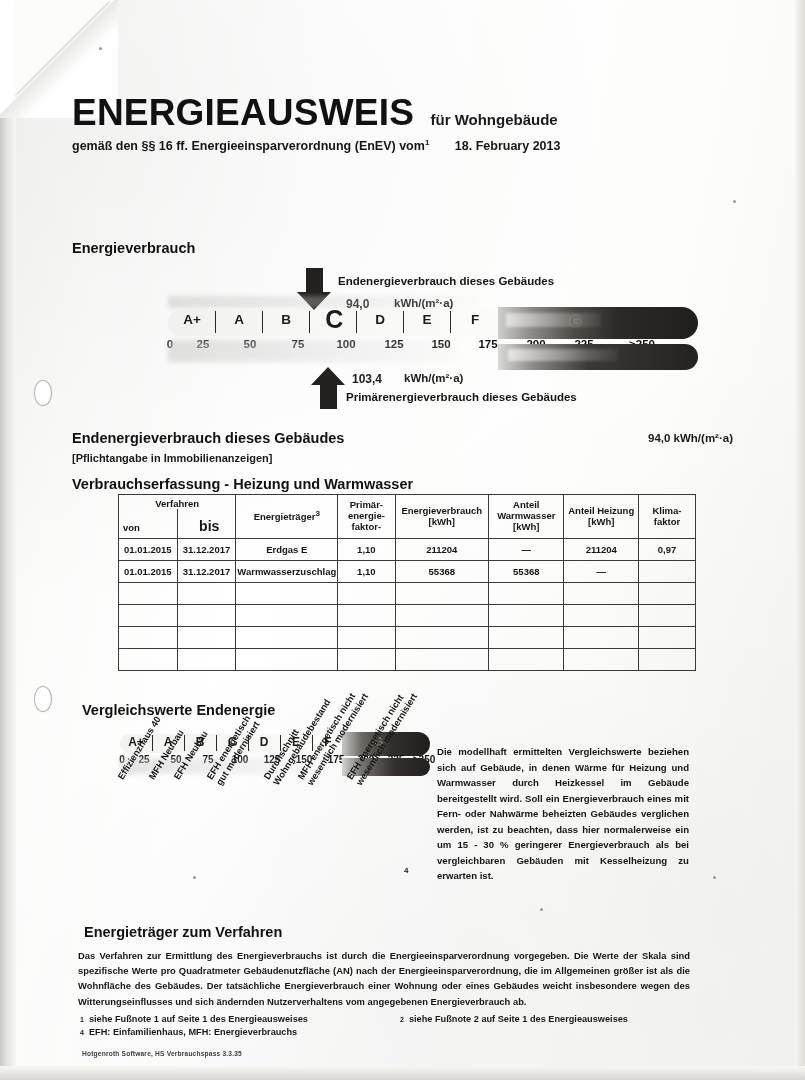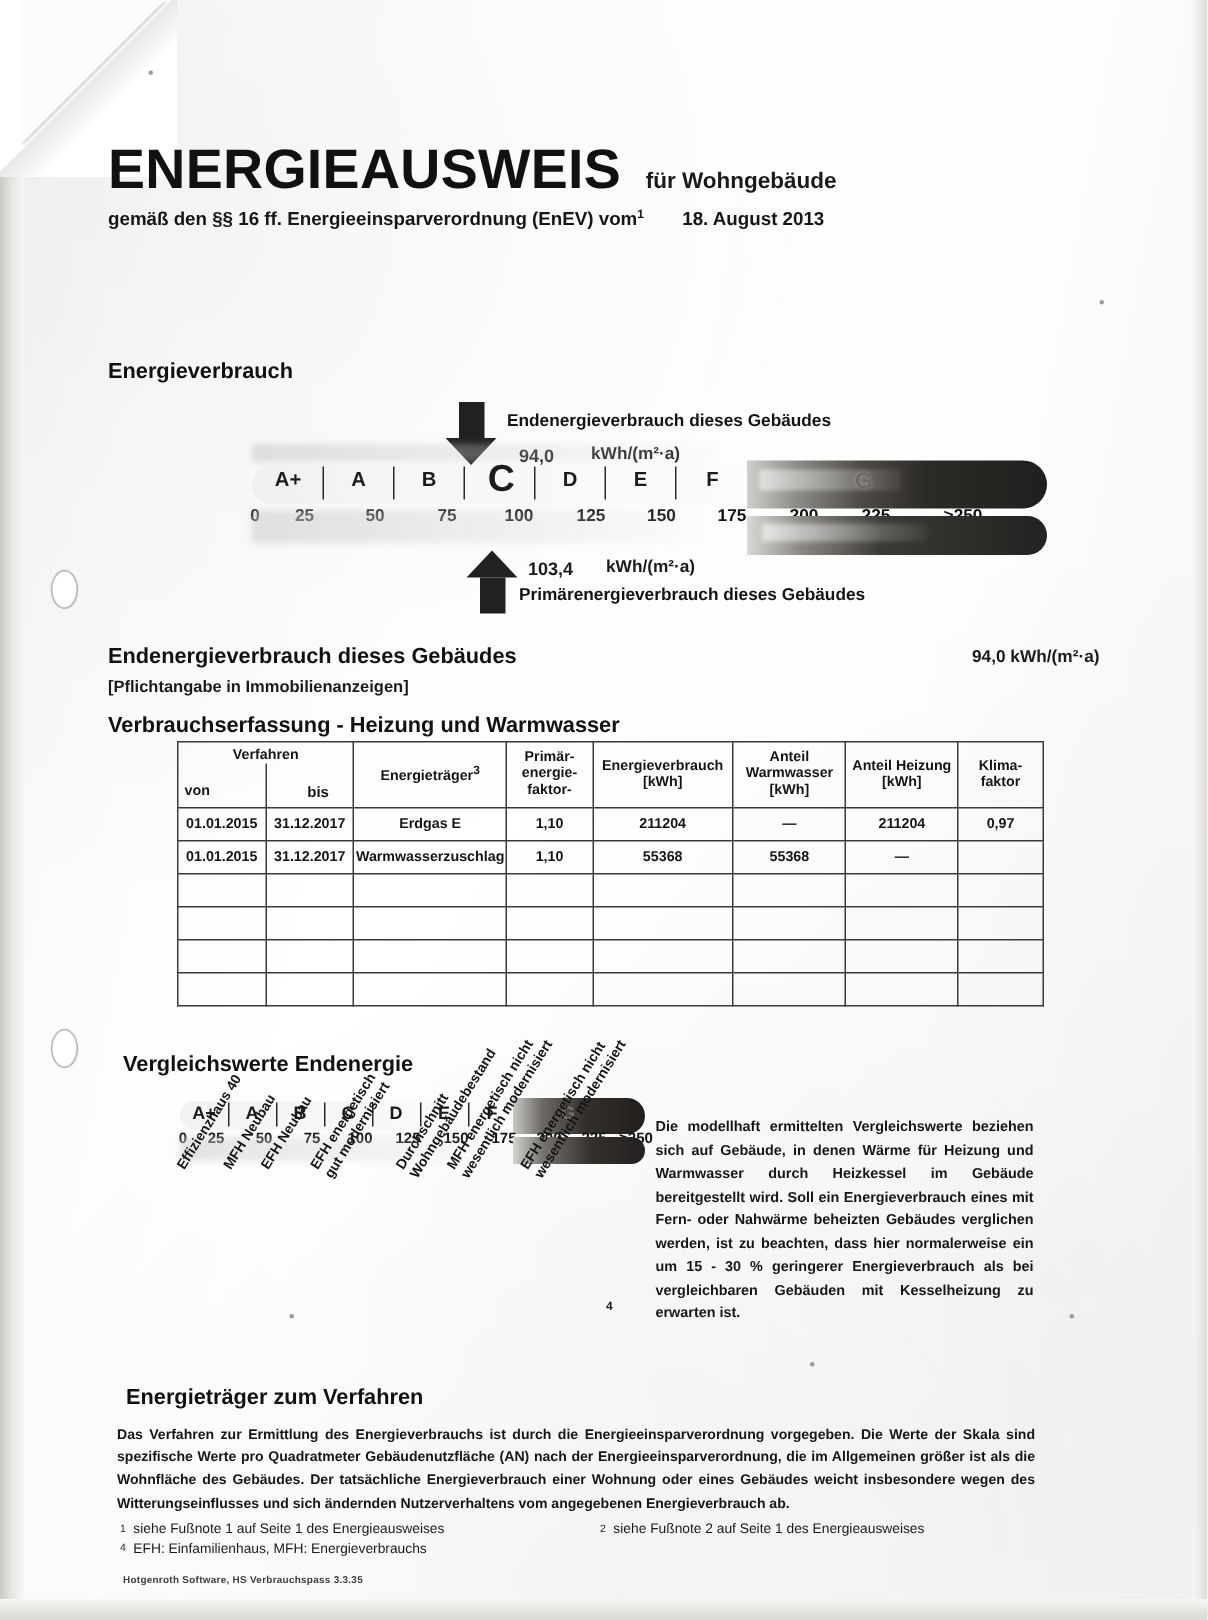--- a/index.html
+++ b/index.html
@@ -190,21 +190,21 @@
   .th-zeitraum {
     position:relative;
   }
   .th-zeitraum .zr-top {
     position:absolute; left:0; right:0; top:4px; text-align:center; font-size:9.5px;
   }
   .th-zeitraum .zr-von {
     position:absolute; left:4px; bottom:4px; font-size:9.5px;
   }
   .th-zeitraum .zr-bis {
-    position:absolute; right:16px; bottom:4px; font-size:10px;
+    position:absolute; right:16px; bottom:4px; font-size:14px;
   }
   .th-split-line {
     position:absolute; left:50%; top:14px; bottom:0; width:1px; background:#3a3a38;
   }
 
   
   #cmp-wrap { position:absolute; left:120px; top:718px; width:310px; }
   .cmp-bar { position:relative; height:19px; width:310px; }
   .cmp-left {
     position:absolute; left:0; top:0; height:19px; width:222px;
@@ -261,21 +261,21 @@
 
   
   #erl-title { position:absolute; left:84px; top:908px; }
   #erl-body {
     position:absolute; left:78px; top:932px; width:612px;
     font-size: 9.4px; font-weight:600; line-height:1.62;
     text-align: justify; color:#161616;
   }
 
   
-  #fn { position:absolute; left:80px; top:998px; width:620px; font-size:9.2px; font-weight:400; }
+  #fn { position:absolute; left:80px; top:998px; width:620px; font-size:9.2px; font-weight:700; }
   .fn-row { display:flex; margin-bottom:2px; }
   .fn-col { display:flex; }
   .fn-mark { font-size:7px; vertical-align:super; margin-right:5px; line-height:1.6; }
   #sw-footer {
     position:absolute; left:82px; top:1034px;
     font-size:6.6px; font-weight:600; color:#3d3d3b; letter-spacing:.2px;
   }
 
   
   .speck { position:absolute; background:#9a9a97; border-radius:50%; }
@@ -303,21 +303,21 @@
 <div class="speck" style="left:193px;top:876px;width:3px;height:3px;"></div>
 <div class="speck" style="left:713px;top:876px;width:3px;height:3px;"></div>
 
 <div id="sheet">
 
   <div id="title-block">
     <span id="doc-title">ENERGIEAUSWEIS</span>
     <span id="doc-subtitle">für Wohngebäude</span>
     <div id="doc-legalline">
       <span>gemäß den §§ 16 ff. Energieeinsparverordnung (EnEV) vom</span><span class="sup">1</span>
-      <span style="display:inline-block;width:22px;"></span><span>18. August 2013</span>
+      <span style="display:inline-block;width:22px;"></span><span>18. February 2013</span>
     </div>
   </div>
 
 
   <div class="sec-title" style="position:absolute; left:72px; top:224px;">Energieverbrauch</div>
 
   <div class="arrow-down" style="left:297px; top:252px;">
     <div class="arrow-stem" style="width:17px;height:24px;margin-left:8.5px;"></div>
     <div style="width:0;height:0;border-left:17px solid transparent;border-right:17px solid transparent;border-top:18px solid #23211f;"></div>
   </div>

